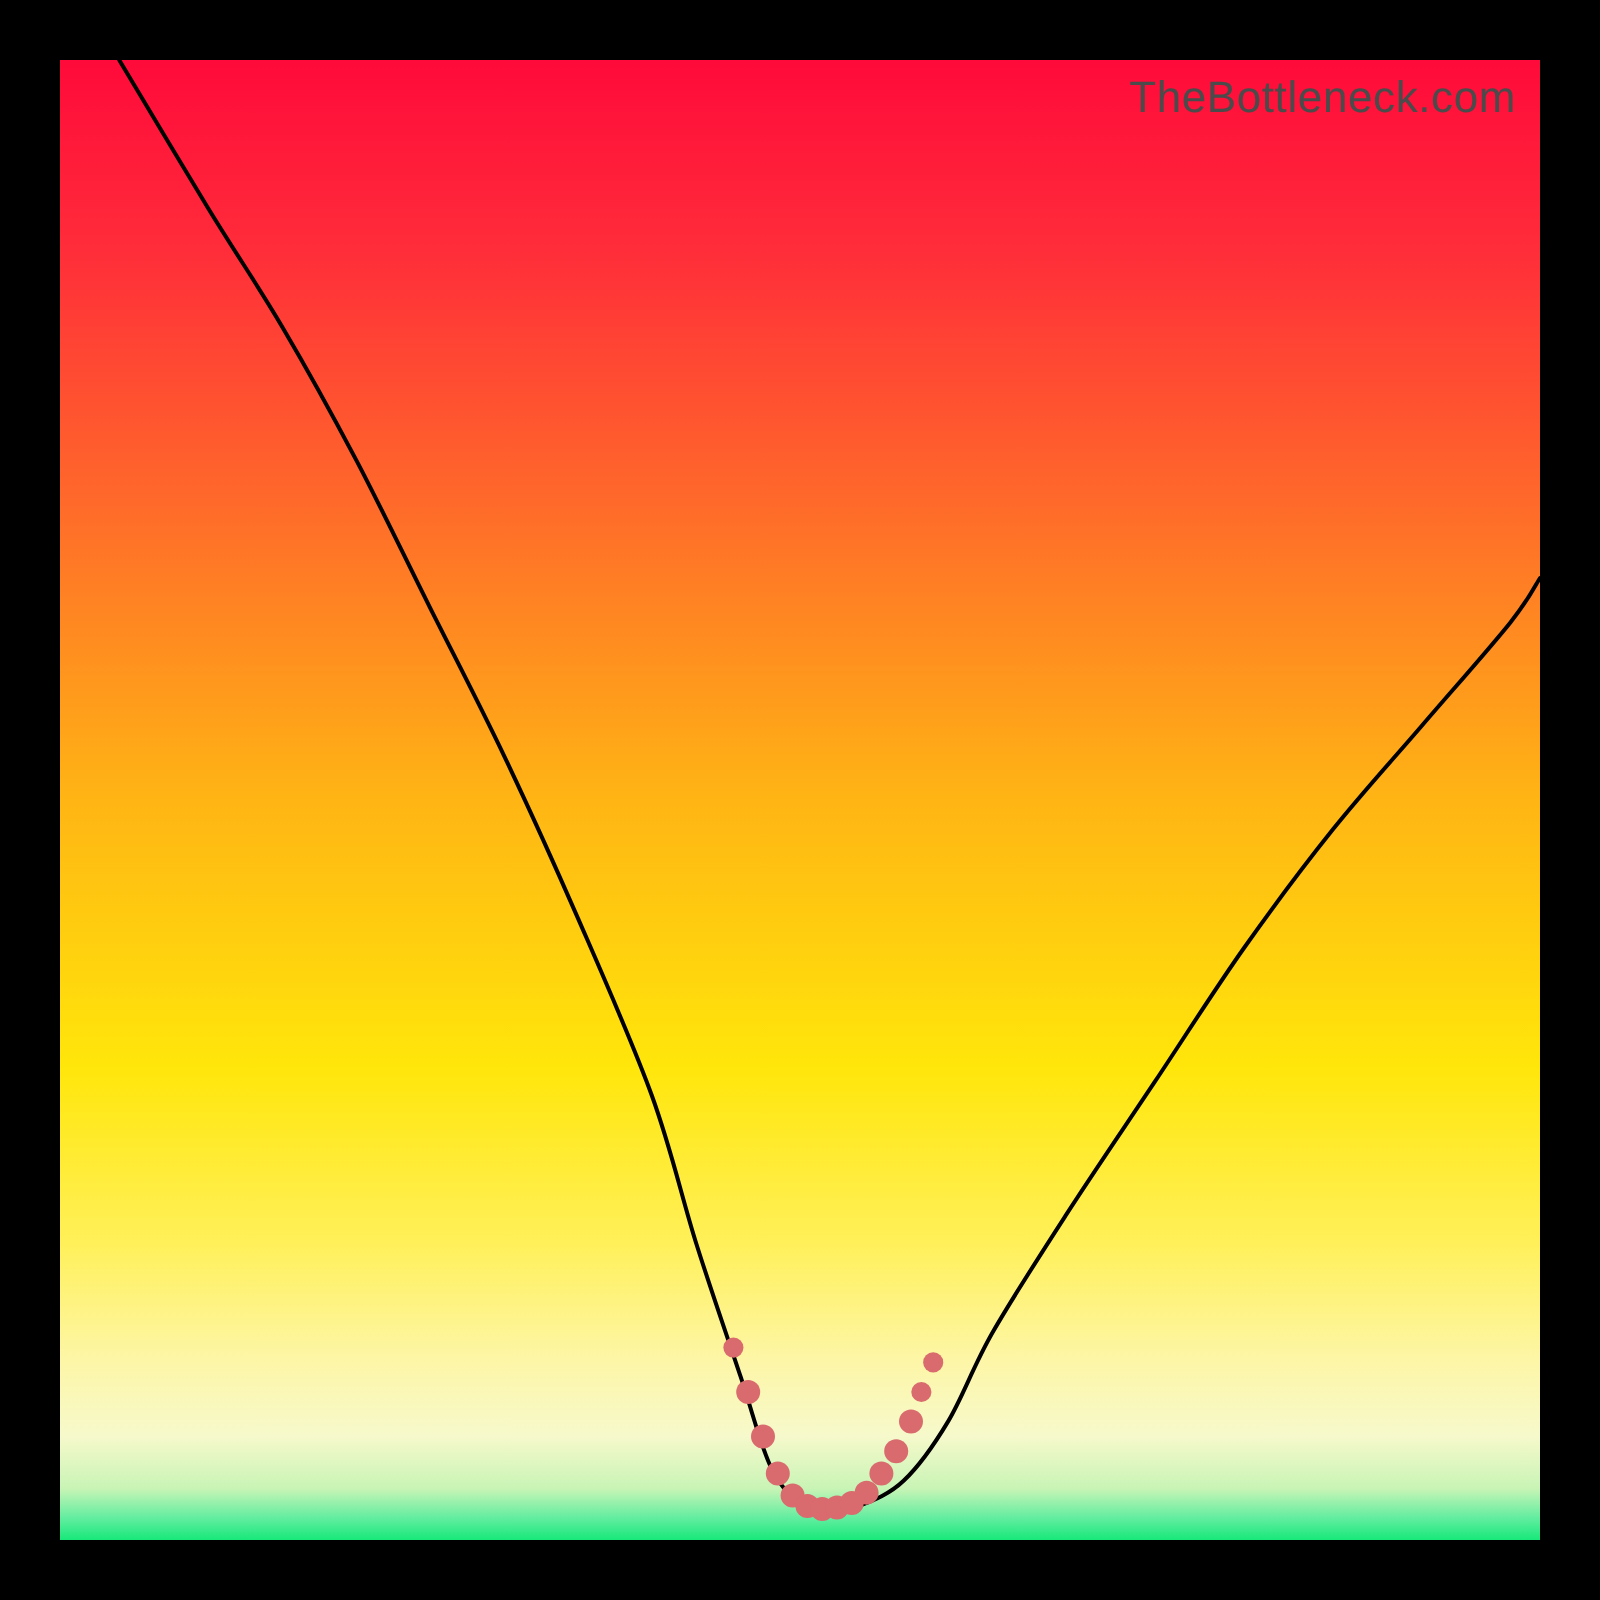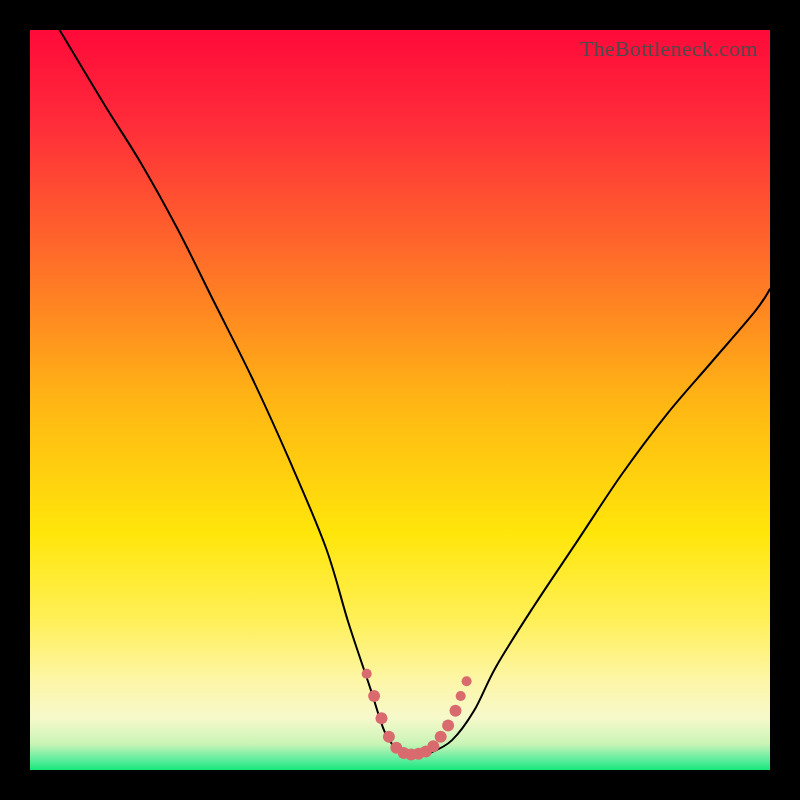--- a/index.html
+++ b/index.html
@@ -31,21 +31,20 @@
   }
   .watermark {
     position: absolute;
     top: 6px;
     right: 12px;
     color: #4b4b4b;
     font-size: 22px;
     font-weight: 500;
     letter-spacing: 0.3px;
     user-select: none;
-    font-family: Liberation Serif, serif;
   }
   svg.lines {
     position: absolute;
     inset: 0;
   }
 </style>
 </head>
 <body>
 
 <div class="frame">

